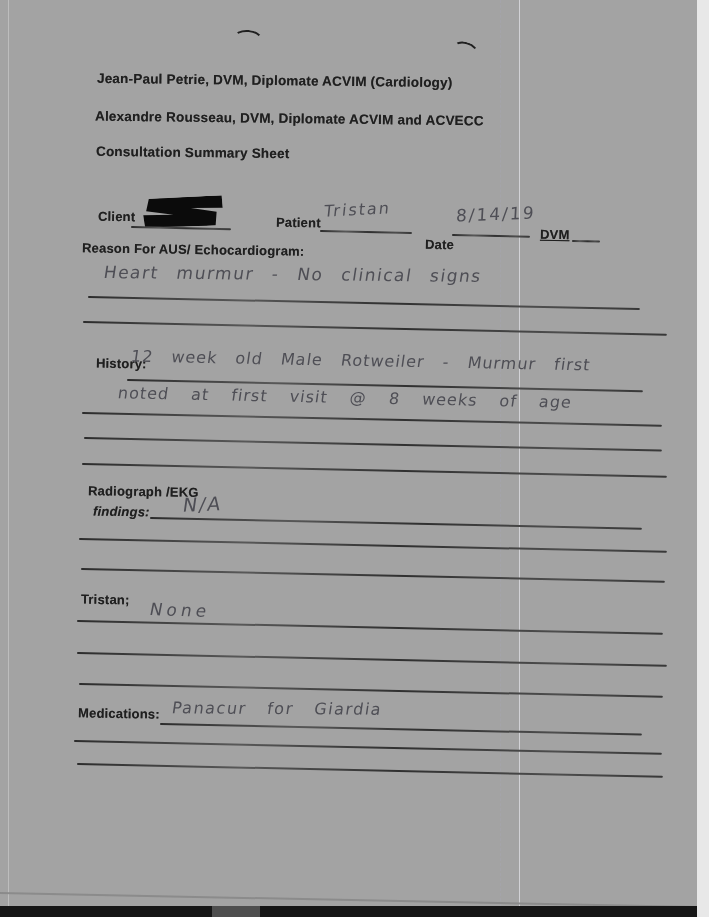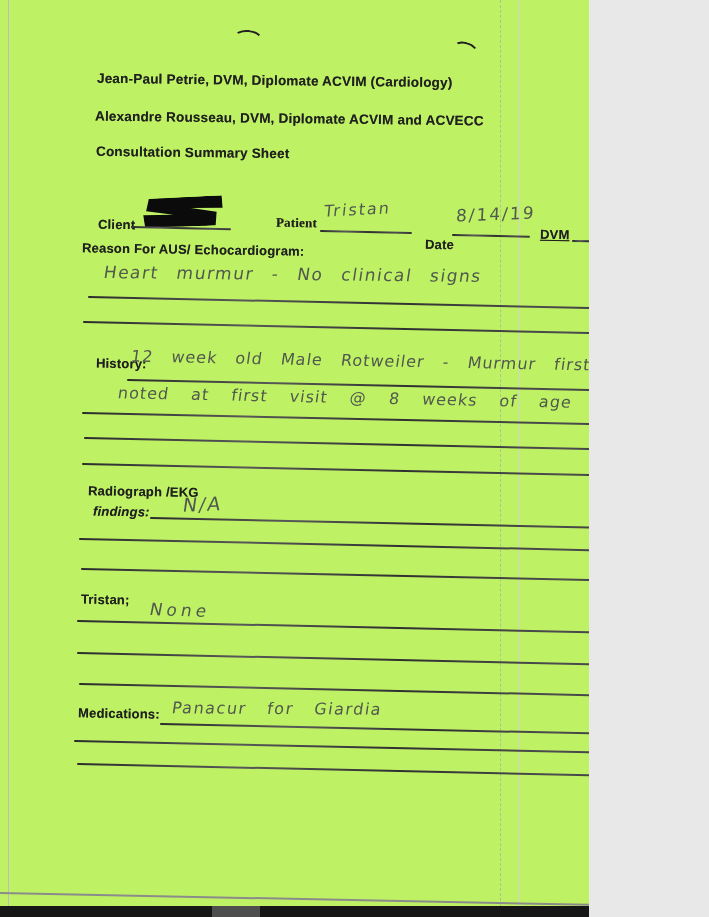--- a/index.html
+++ b/index.html
@@ -1,17 +1,17 @@
 <!DOCTYPE html>
 <html><head>
 <meta charset="utf-8">
 <style>
   html,body{margin:0;padding:0;background:#e8e8e8;}
-  #stage{position:relative;width:589px;height:917px;overflow:hidden;
-         background:#bef264;font-family:"Liberation Sans",sans-serif;}
+  #stage{position:relative;width:697px;height:917px;overflow:hidden;
+         background:#a3a3a3;font-family:"Liberation Sans",sans-serif;}
   
   .edge-v{position:absolute;width:1px;background:#bdbdbd;}
   .fold-dotted{position:absolute;width:0;border-left:1px dashed #a6a6ae;opacity:.65;}
   .crease{position:absolute;width:1px;background:#d2d2d6;}
   
   .lbl{position:absolute;font-weight:700;font-size:13px;color:#1f1f1f;
        letter-spacing:.2px;white-space:nowrap;transform:rotate(.9deg);
        text-shadow:0 0 .5px rgba(25,25,25,.55);}
   
   .hand{position:absolute;font-family:cursive,"DejaVu Sans",sans-serif;
@@ -39,24 +39,24 @@
   <div class="fold-dotted" style="left:500px;top:0;height:906px;"></div>
   <div class="crease" style="left:519px;top:0;height:917px;"></div>
 
   <div class="hole" style="left:233px;top:30px;width:26px;height:15px;transform:rotate(6deg);"></div>
   <div class="hole" style="left:452px;top:42px;width:22px;height:13px;transform:rotate(16deg);"></div>
 
   <div class="lbl" style="left:97px;top:73px;font-size:13.5px;transform:rotate(.7deg);">Jean-Paul Petrie, DVM, Diplomate ACVIM (Cardiology)</div>
   <div class="lbl" style="left:95px;top:111px;font-size:13.5px;transform:rotate(.7deg);">Alexandre Rousseau, DVM, Diplomate ACVIM and ACVECC</div>
   <div class="lbl" style="left:96px;top:145px;font-size:13.5px;transform:rotate(.7deg);">Consultation Summary Sheet</div>
 
-  <div class="lbl" style="left:98px;top:209px;margin-top:8px;">Client</div>
+  <div class="lbl" style="left:98px;top:209px;">Client</div>
   <div class="redaction" style="left:143px;top:197px;width:80px;height:30px;"></div>
   <div class="rule" style="left:131px;top:226px;width:100px;"></div>
-  <div class="lbl" style="left:276px;top:215px;font-family:Liberation Serif, serif;">Patient</div>
+  <div class="lbl" style="left:276px;top:215px;">Patient</div>
   <div class="hand" style="left:324px;top:200px;font-size:16px;letter-spacing:2px;transform:rotate(-3deg) skewX(-9deg);">Tristan</div>
   <div class="rule" style="left:320px;top:230px;width:92px;"></div>
   <div class="lbl" style="left:425px;top:237px;">Date</div>
   <div class="hand" style="left:456px;top:204px;font-size:17px;letter-spacing:2px;transform:rotate(-2deg) skewX(-5deg);">8/14/19</div>
   <div class="rule" style="left:452px;top:234px;width:78px;"></div>
   <div class="lbl" style="left:540px;top:227px;text-decoration:underline;">DVM</div>
   <div class="rule" style="left:572px;top:240px;width:28px;"></div>
 
   <div class="lbl" style="left:82px;top:242px;">Reason For AUS/ Echocardiogram:</div>
   <div class="hand" style="left:104px;top:264px;font-size:17px;letter-spacing:1.5px;word-spacing:11px;transform:rotate(.6deg) skewX(-8deg);">Heart murmur - No clinical signs</div>

